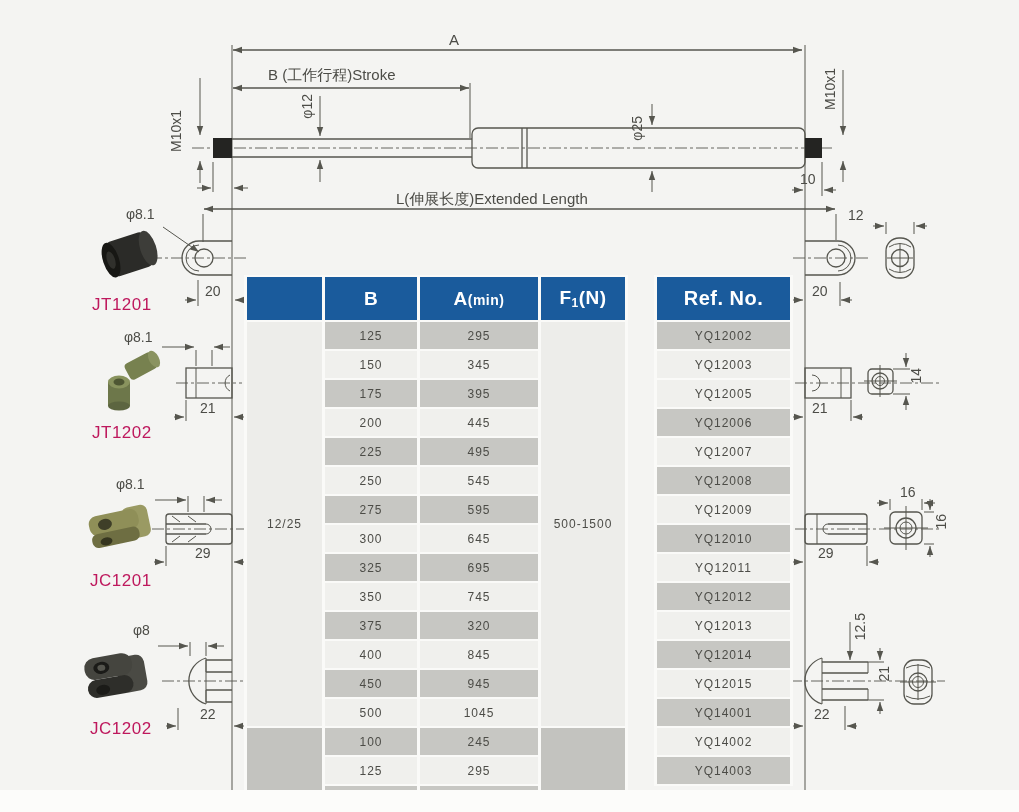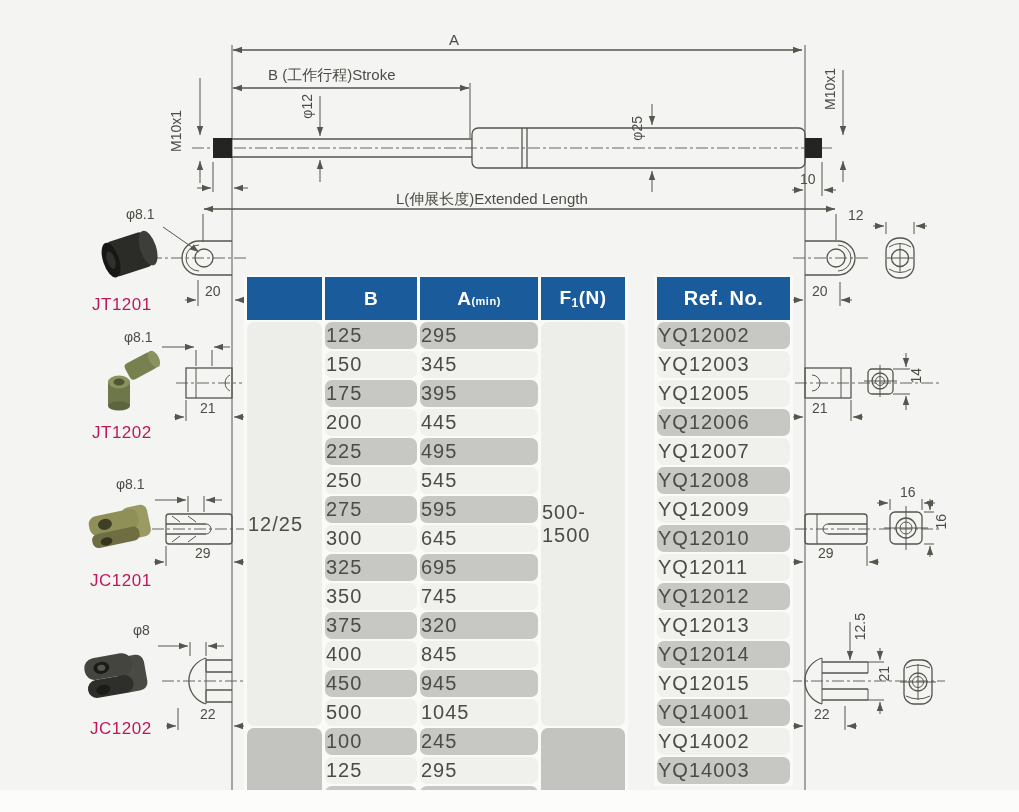--- a/index.html
+++ b/index.html
@@ -12,23 +12,23 @@
   .vlbl{position:absolute;font-size:14px;color:var(--text_dark);white-space:nowrap;
         writing-mode:vertical-rl;transform:rotate(180deg);}
   .big{font-size:15px;}
   .pname{position:absolute;font-size:17px;color:#be185d;letter-spacing:0.5px;}
   .bottom-strip{position:absolute;left:0;top:790px;width:1019px;height:22px;background:#fcfcfa;}
   table{position:absolute;border-collapse:separate;border-spacing:3px 2px;background:var(--table_gap);}
   #tableA{left:244px;top:275px;}
   #tableB{left:654px;top:275px;}
   th{background:var(--header_blue);color:var(--header_text);font-weight:bold;font-size:19px;
      height:41px;text-align:center;letter-spacing:0.5px;}
-  th .small{font-size:11px;}
+  th .small{font-size:14px;}
   th sub{font-size:12px;vertical-align:-3px;}
-  td{height:25px;text-align:left;font-size:20px;color:var(--text_dark);letter-spacing:1px;border-radius:7px;}
+  td{height:25px;text-align:center;font-size:12px;color:var(--text_dark);letter-spacing:1px;}
   td.dark{background:var(--row_dark);}
   td.light{background:var(--row_light);}
   td.span.g1{background:var(--span_light);}
   td.span.g2{background:var(--span_gray);}
 </style>
 </head>
 <body>
 
 <div class="page">
 

